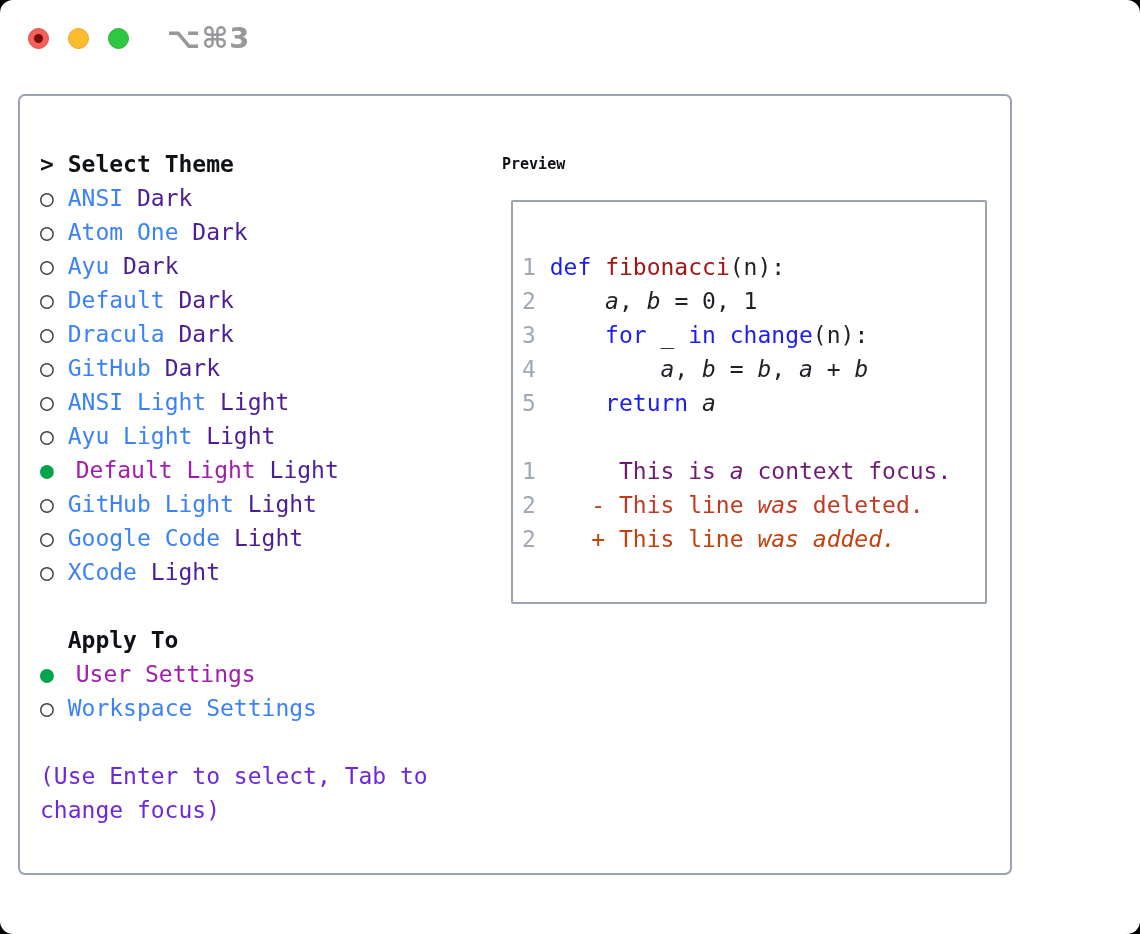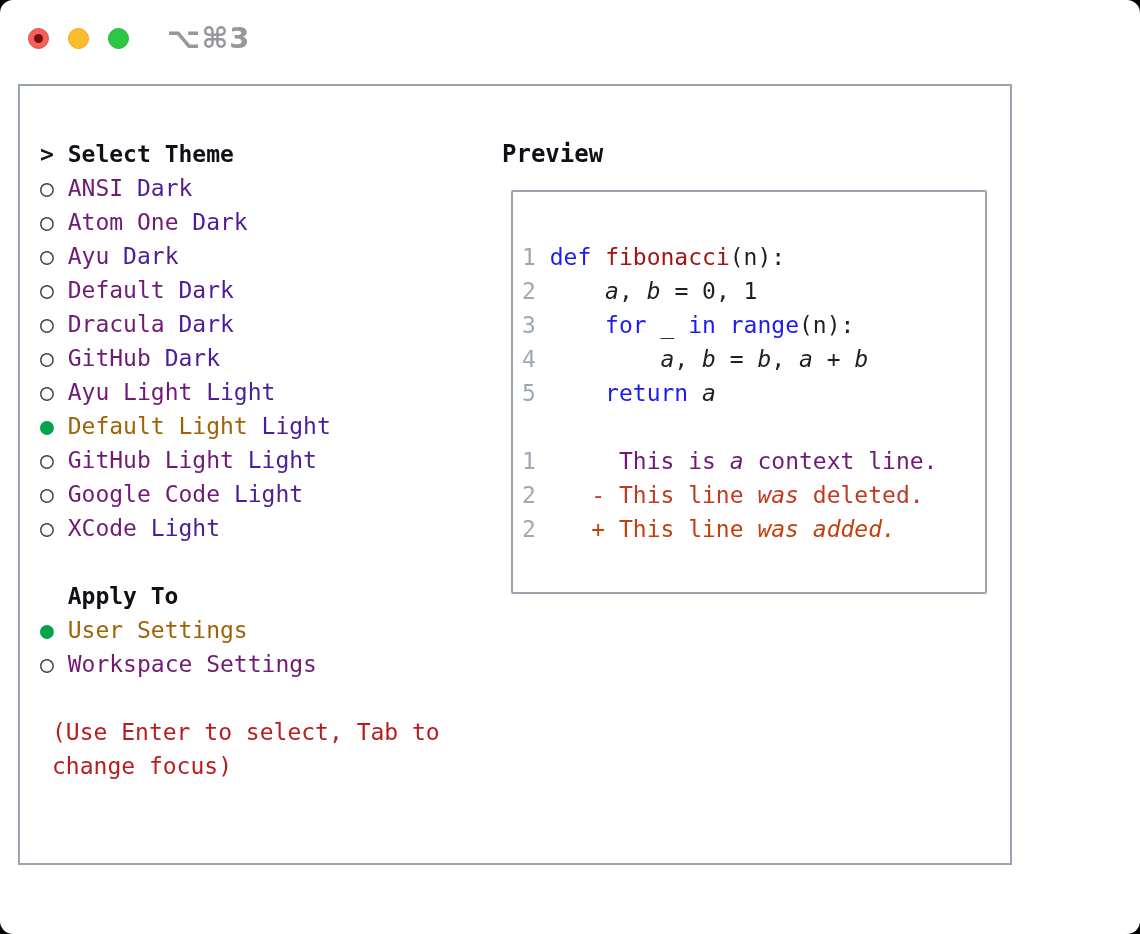--- a/index.html
+++ b/index.html
@@ -8,34 +8,34 @@
   
   .lights{position:absolute;left:28px;top:28px;display:flex;gap:19px;}
   .light{width:21px;height:21px;border-radius:50%;display:flex;align-items:center;justify-content:center;}
   .light.red{background:#f4605a;border:1px solid #df4d44;box-sizing:border-box;}
   .light.yellow{background:#fdbb2e;border:1px solid #eba620;box-sizing:border-box;}
   .light.green{background:#2ec741;border:1px solid #26b134;box-sizing:border-box;}
   .light .dot{width:9px;height:9px;border-radius:50%;background:#740f09;}
   .shortcut{position:absolute;left:167px;top:21px;font-family:"DejaVu Sans","Liberation Sans",sans-serif;
             font-size:29px;font-weight:bold;color:#98989c;letter-spacing:1px;}
   
-  .panel{position:absolute;left:18px;top:84px;width:994px;height:781px;box-sizing:border-box;
-         border:2px solid #9aa3ae;border-radius:0;background:#fff;}
+  .panel{position:absolute;left:18px;top:94px;width:994px;height:781px;box-sizing:border-box;
+         border:2px solid #9aa3ae;border-radius:7px;background:#fff;}
   
   .left-col{position:absolute;left:20px;top:51px;font-size:23px;line-height:34px;}
   .row{white-space:pre;height:34px;}
   .hd{font-weight:bold;color:#0e1116;}
   .mk{color:#3f454d;}
   .mk.on{color:#00a44a;}
-  .tname{color:#701a75;}
-  .tname.sel{color:#a16207;}
+  .tname{color:#3b82f6;}
+  .tname.sel{color:#a21caf;margin-left:8px;}
   .variant{color:#4c1d95;}
-  .help{color:#b91c1c;margin-left:12px;}
+  .help{color:#6d28d9;}
   
-  .preview-title{position:absolute;left:482px;top:51px;font-size:24px;line-height:34px;font-weight:bold;color:#0e1116;}
+  .preview-title{position:absolute;left:482px;top:51px;font-size:15px;line-height:34px;font-weight:bold;color:#0e1116;}
   .preview-box{position:absolute;left:491px;top:104px;width:476px;height:404px;box-sizing:border-box;
                border:2px solid #9aa3ae;border-radius:2px;background:#fff;padding:48px 0 12px 9px;overflow:hidden;}
   .code-line{white-space:pre;font-size:23px;line-height:34px;}
   .ln{color:#9fa9b4;}
   .diff-block{margin-top:34px;}
   .tk.kw{color:#1c1cf0;}
   .tk.fn{color:#a31515;}
   .tk.pln{color:#1d2025;}
   .tk.ctx{color:#701a75;}
   .tk.del{color:#c23a21;margin-top:12px;}
@@ -60,45 +60,46 @@
   <div class="panel">
 
     <div class="left-col" id="left-col">
         <div class="row"><span class="hd">&gt; </span><span class="hd">Select Theme</span></div>
         <div class="row"><span class="mk">○ </span><span class="tname">ANSI</span><span class="variant"> Dark</span></div>
         <div class="row"><span class="mk">○ </span><span class="tname">Atom One</span><span class="variant"> Dark</span></div>
         <div class="row"><span class="mk">○ </span><span class="tname">Ayu</span><span class="variant"> Dark</span></div>
         <div class="row"><span class="mk">○ </span><span class="tname">Default</span><span class="variant"> Dark</span></div>
         <div class="row"><span class="mk">○ </span><span class="tname">Dracula</span><span class="variant"> Dark</span></div>
         <div class="row"><span class="mk">○ </span><span class="tname">GitHub</span><span class="variant"> Dark</span></div>
+        <div class="row"><span class="mk">○ </span><span class="tname">ANSI Light</span><span class="variant"> Light</span></div>
         <div class="row"><span class="mk">○ </span><span class="tname">Ayu Light</span><span class="variant"> Light</span></div>
         <div class="row"><span class="mk on">● </span><span class="tname sel">Default Light</span><span class="variant"> Light</span></div>
         <div class="row"><span class="mk">○ </span><span class="tname">GitHub Light</span><span class="variant"> Light</span></div>
         <div class="row"><span class="mk">○ </span><span class="tname">Google Code</span><span class="variant"> Light</span></div>
         <div class="row"><span class="mk">○ </span><span class="tname">XCode</span><span class="variant"> Light</span></div>
         <div class="row"></div>
         <div class="row"><span class="hd">  Apply To</span></div>
         <div class="row"><span class="mk on">● </span><span class="tname sel">User Settings</span></div>
         <div class="row"><span class="mk">○ </span><span class="tname">Workspace Settings</span></div>
         <div class="row"></div>
         <div class="row"><span class="help">(Use Enter to select, Tab to</span></div>
         <div class="row"><span class="help">change focus)</span></div>
       </div>
 
     <div class="preview-title">Preview</div>
 
     <div class="preview-box">
       <div id="code-block">
           <div class="code-line"><span class="ln">1</span><span class="tk pln"> </span><span class="tk kw">def</span><span class="tk pln"> </span><span class="tk fn">fibonacci</span><span class="tk pln">(n):</span></div>
           <div class="code-line"><span class="ln">2</span><span class="tk pln">     </span><span class="tk pln i">a</span><span class="tk pln">, </span><span class="tk pln i">b</span><span class="tk pln"> = 0, 1</span></div>
-          <div class="code-line"><span class="ln">3</span><span class="tk pln">     </span><span class="tk kw">for</span><span class="tk pln"> _ </span><span class="tk kw">in</span><span class="tk pln"> </span><span class="tk kw">range</span><span class="tk pln">(n):</span></div>
+          <div class="code-line"><span class="ln">3</span><span class="tk pln">     </span><span class="tk kw">for</span><span class="tk pln"> _ </span><span class="tk kw">in</span><span class="tk pln"> </span><span class="tk kw">change</span><span class="tk pln">(n):</span></div>
           <div class="code-line"><span class="ln">4</span><span class="tk pln">         </span><span class="tk pln i">a</span><span class="tk pln">, </span><span class="tk pln i">b</span><span class="tk pln"> = </span><span class="tk pln i">b</span><span class="tk pln">, </span><span class="tk pln i">a</span><span class="tk pln"> + </span><span class="tk pln i">b</span></div>
           <div class="code-line"><span class="ln">5</span><span class="tk pln">     </span><span class="tk kw">return</span><span class="tk pln"> </span><span class="tk pln i">a</span></div>
         </div>
       <div id="diff-block" class="diff-block">
-          <div class="code-line"><span class="ln">1</span><span class="tk ctx">      This is </span><span class="tk ctx i">a</span><span class="tk ctx"> context line.</span></div>
+          <div class="code-line"><span class="ln">1</span><span class="tk ctx">      This is </span><span class="tk ctx i">a</span><span class="tk ctx"> context focus.</span></div>
           <div class="code-line"><span class="ln">2</span><span class="tk del">    - This line </span><span class="tk del i">was</span><span class="tk del"> deleted.</span></div>
           <div class="code-line"><span class="ln">2</span><span class="tk add">    + This line </span><span class="tk add i">was</span><span class="tk add"> </span><span class="tk add i">added.</span></div>
         </div>
     </div>
 
   </div>
 </div>
 
 </body></html>

